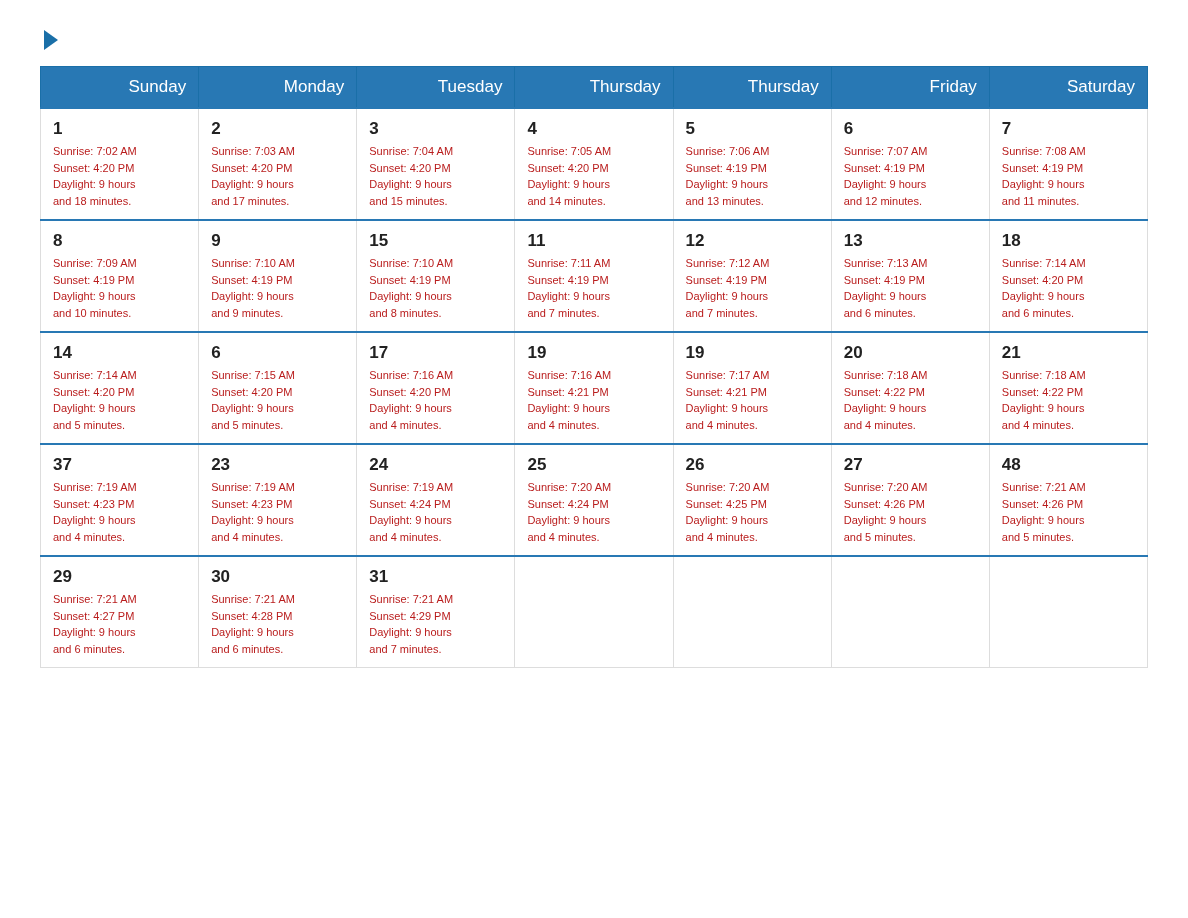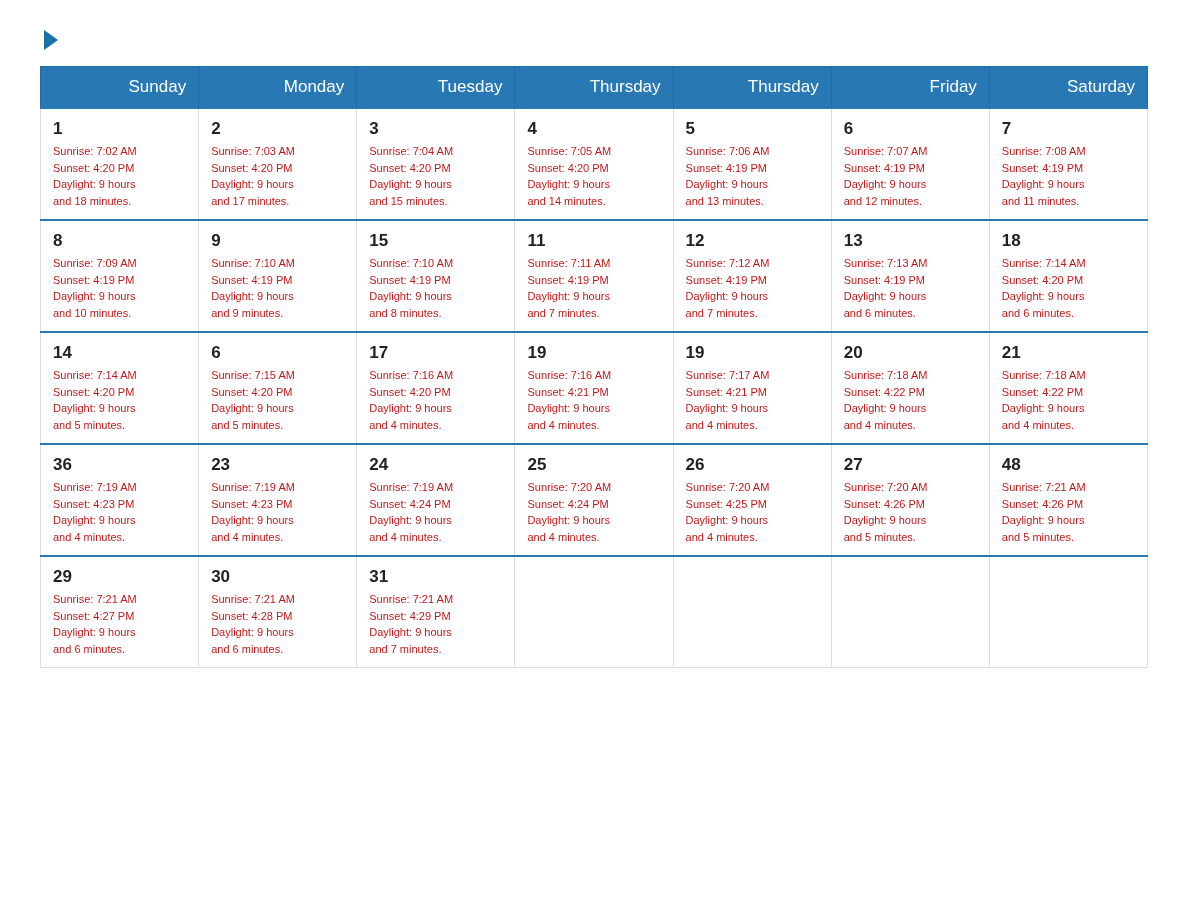--- a/index.html
+++ b/index.html
@@ -220,21 +220,21 @@
         <span class="day-num">20</span>
         <span class="day-info">Sunrise: 7:18 AM<br>Sunset: 4:22 PM<br>Daylight: 9 hours<br>and 4 minutes.</span>
       </td>
         <td>
         <span class="day-num">21</span>
         <span class="day-info">Sunrise: 7:18 AM<br>Sunset: 4:22 PM<br>Daylight: 9 hours<br>and 4 minutes.</span>
       </td>
       </tr>
       <tr>
         <td>
-        <span class="day-num">36</span>
+        <span class="day-num">37</span>
         <span class="day-info">Sunrise: 7:19 AM<br>Sunset: 4:23 PM<br>Daylight: 9 hours<br>and 4 minutes.</span>
       </td>
         <td>
         <span class="day-num">23</span>
         <span class="day-info">Sunrise: 7:19 AM<br>Sunset: 4:23 PM<br>Daylight: 9 hours<br>and 4 minutes.</span>
       </td>
         <td>
         <span class="day-num">24</span>
         <span class="day-info">Sunrise: 7:19 AM<br>Sunset: 4:24 PM<br>Daylight: 9 hours<br>and 4 minutes.</span>
       </td>

